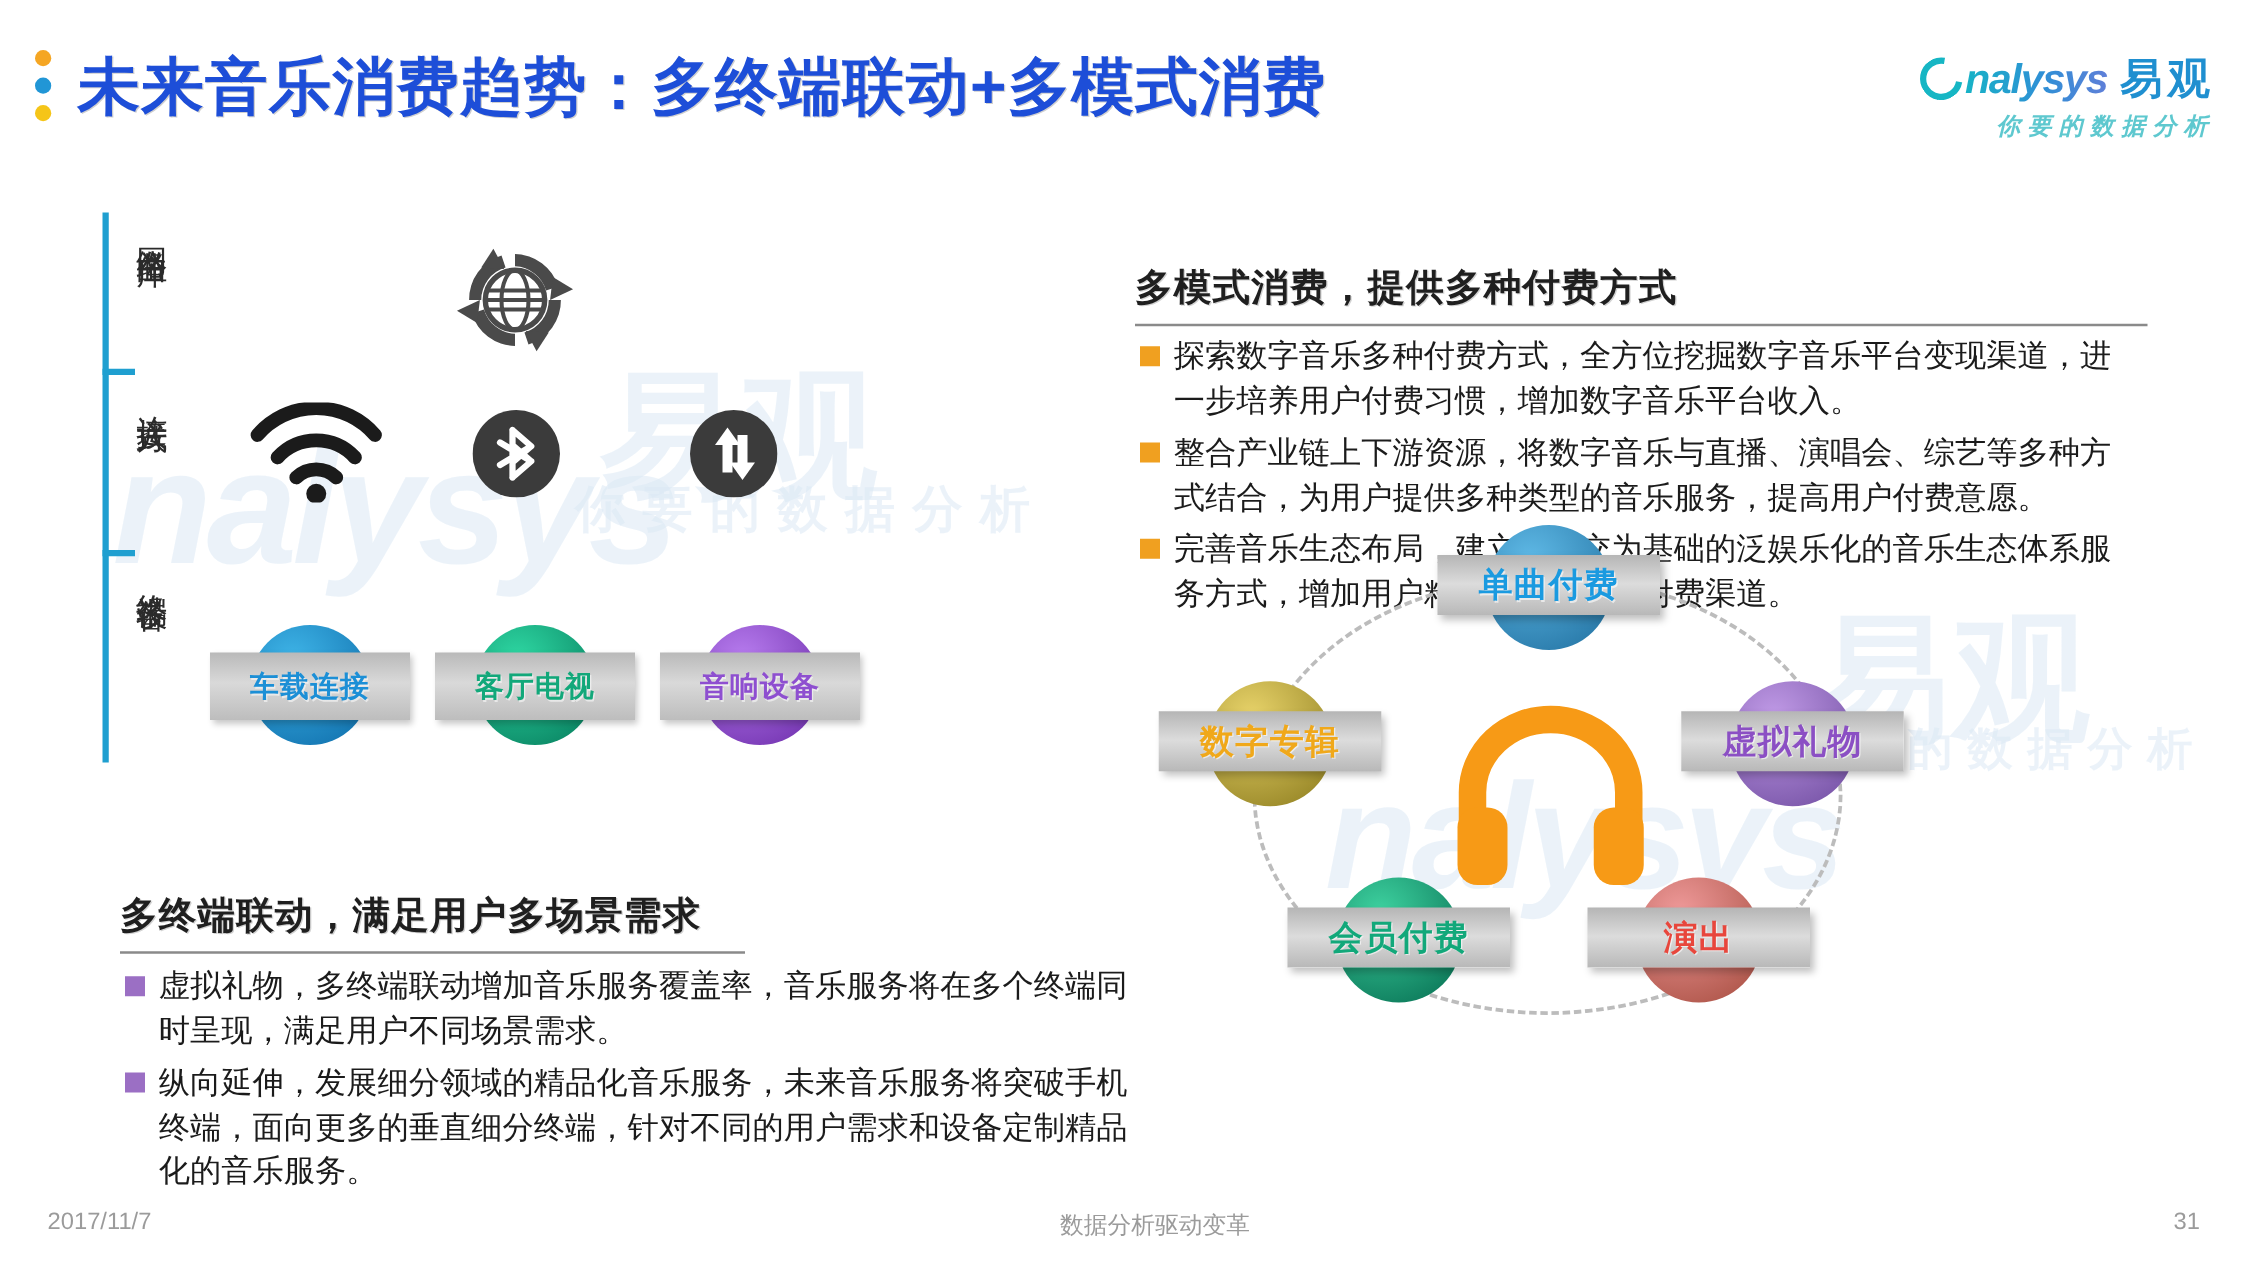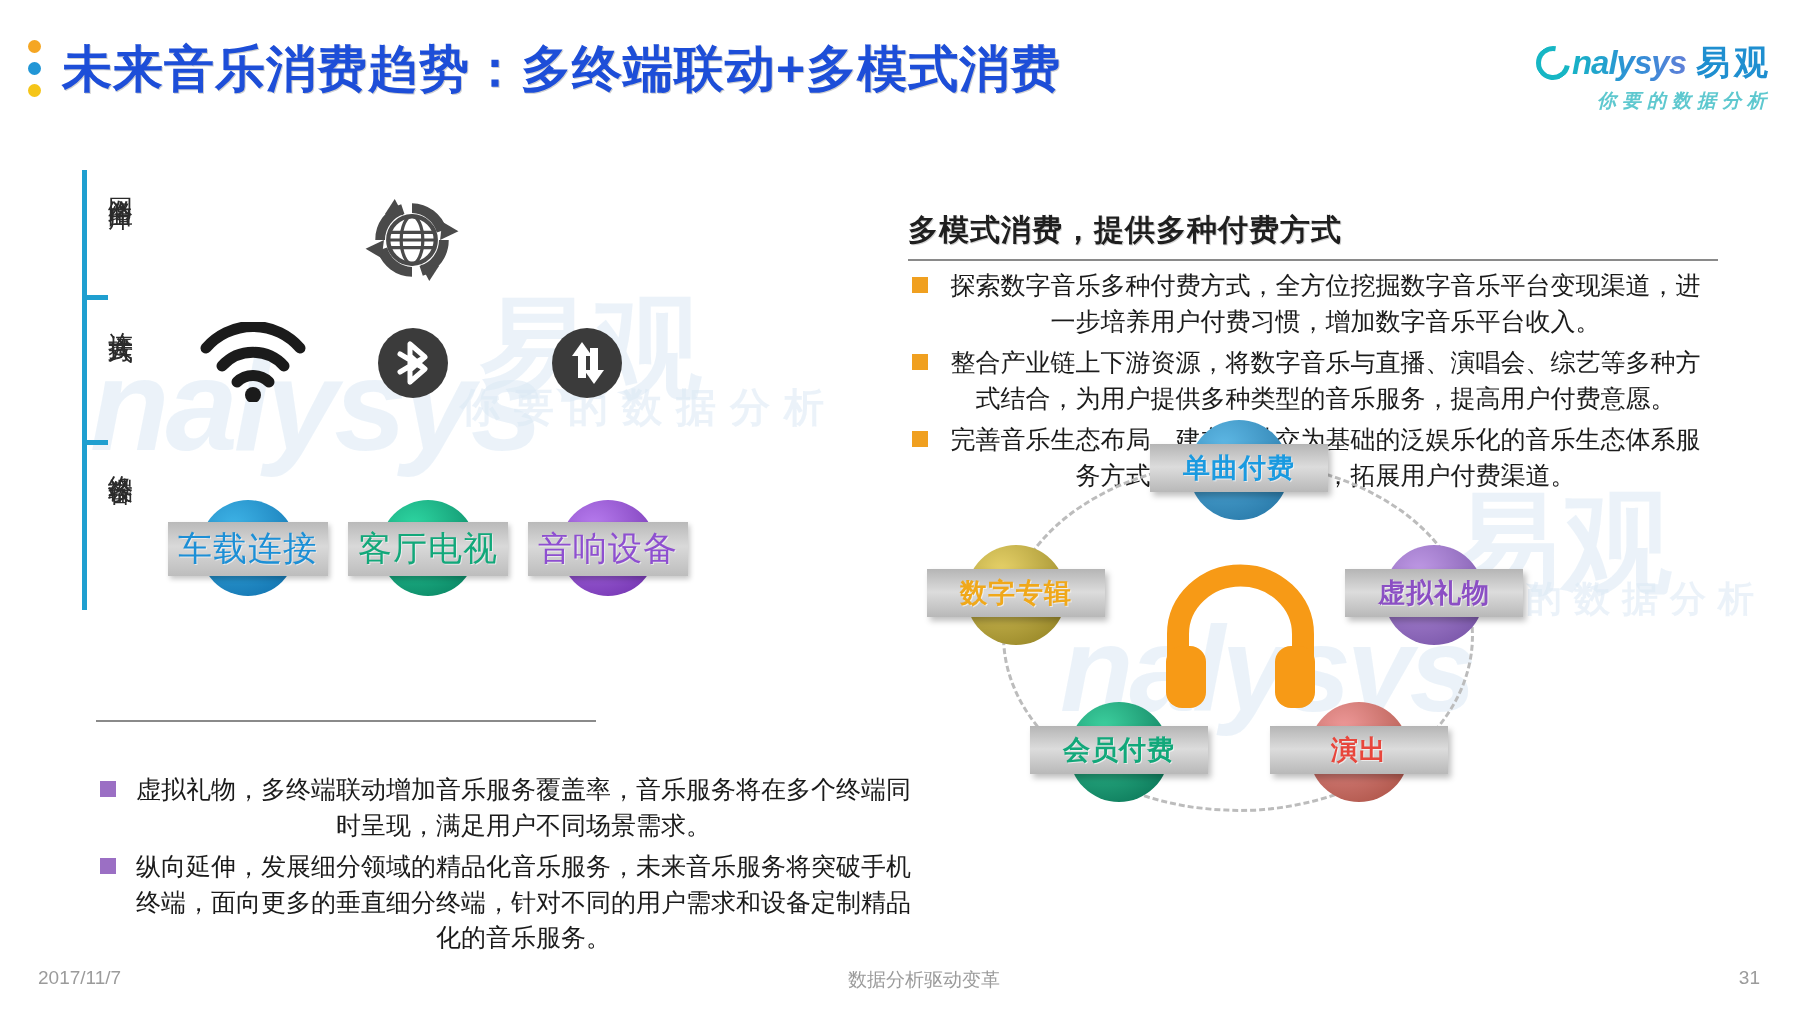--- a/index.html
+++ b/index.html
@@ -78,39 +78,39 @@
     position: absolute; left: 50%; top: 50%; transform: translate(-50%,-50%);
     width: 96px; height: 96px; border-radius: 50%;
   }
   .badge .ribbon {
     position: absolute; left: 0; top: 22px; width: 160px; height: 54px;
     background: linear-gradient(180deg,#b9b9b9 0%, #d9d9d9 45%, #bdbdbd 100%);
     box-shadow: 2px 3px 5px rgba(0,0,0,.22);
     display: flex; align-items: center; justify-content: center;
   }
   .badge .ribbon span {
-    font-size: 34px; font-weight: 400; letter-spacing: 1px; white-space: nowrap;
+    font-size: 23px; font-weight: 700; letter-spacing: 1px; white-space: nowrap;
     text-shadow: 1px 1px 0 rgba(255,255,255,.55);
   }
 
   
   .sec-h { position: absolute; }
   .sec-h .t {
     font-size: 30px; font-weight: 700; color: #1f1f1f; letter-spacing: 1px;
     white-space: nowrap; text-shadow: 1px 1px 0 #d2d2d2;
   }
   .sec-h .rule { margin-top: 8px; height: 2px; background: #8a8a8a; }
 
   
   .blist { position: absolute; }
   .bitem { display: flex; margin-bottom: 6px; }
   .bmark { width: 16px; height: 16px; flex: 0 0 16px; margin: 9px 11px 0 0; }
   .bmark.o { background: #f0a020; }
   .bmark.p { background: #9b6fc4; }
-  .btext { font-size: 25px; line-height: 1.42; color: #1b1b1b; text-align: center; }
+  .btext { font-size: 25px; line-height: 1.42; color: #1b1b1b; }
 
   
   .cycle { position: absolute; left: 960px; top: 430px; width: 560px; height: 420px; }
   .cycle .ring {
     position: absolute; left: 42px; top: 30px; width: 472px; height: 352px;
     border: 3px dashed #bcbcbc; border-radius: 50%;
   }
   .node { position: absolute; width: 178px; height: 100px; }
   .node .ball {
     position: absolute; left: 50%; top: 50%; transform: translate(-50%,-50%);
@@ -233,20 +233,21 @@
     </div>
   </div>
   <div class="badge" style="left:528px; top:500px;">
     <div class="ball" style="background:radial-gradient(circle at 35% 30%, #b97ef0, #6a2aa8);"></div>
     <div class="ribbon">
       <span style="color:#8e4fd0;">音响设备</span>
     </div>
   </div>
 
   <div class="sec-h" style="left:96px; top:712px; width:500px;">
+    <div class="t">多终端联动，满足用户多场景需求</div>
     <div class="rule"></div>
   </div>
 
   <div class="blist" style="left:100px; top:772px; width:820px;">
     <div class="bitem">
       <span class="bmark p"></span>
       <span class="btext">虚拟礼物，多终端联动增加音乐服务覆盖率，音乐服务将在多个终端同时呈现，满足用户不同场景需求。</span>
     </div>
     <div class="bitem">
       <span class="bmark p"></span>

